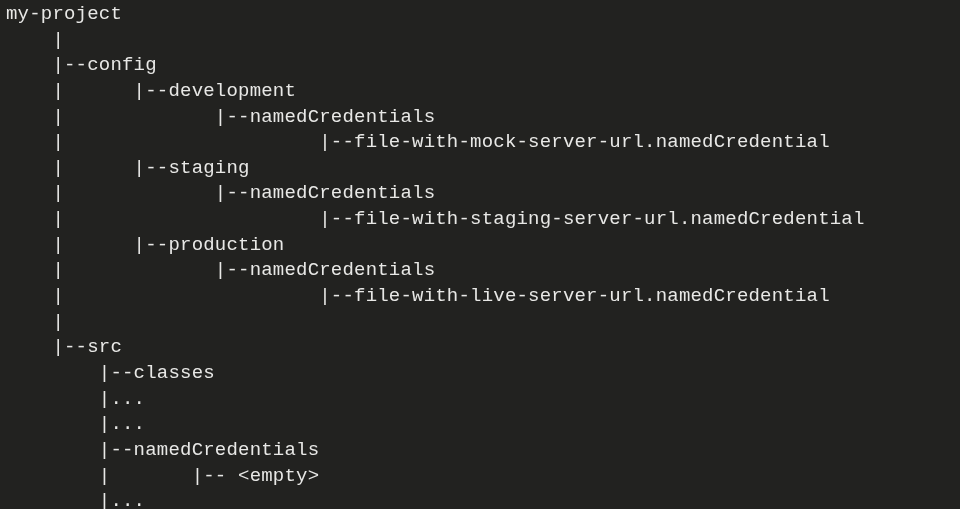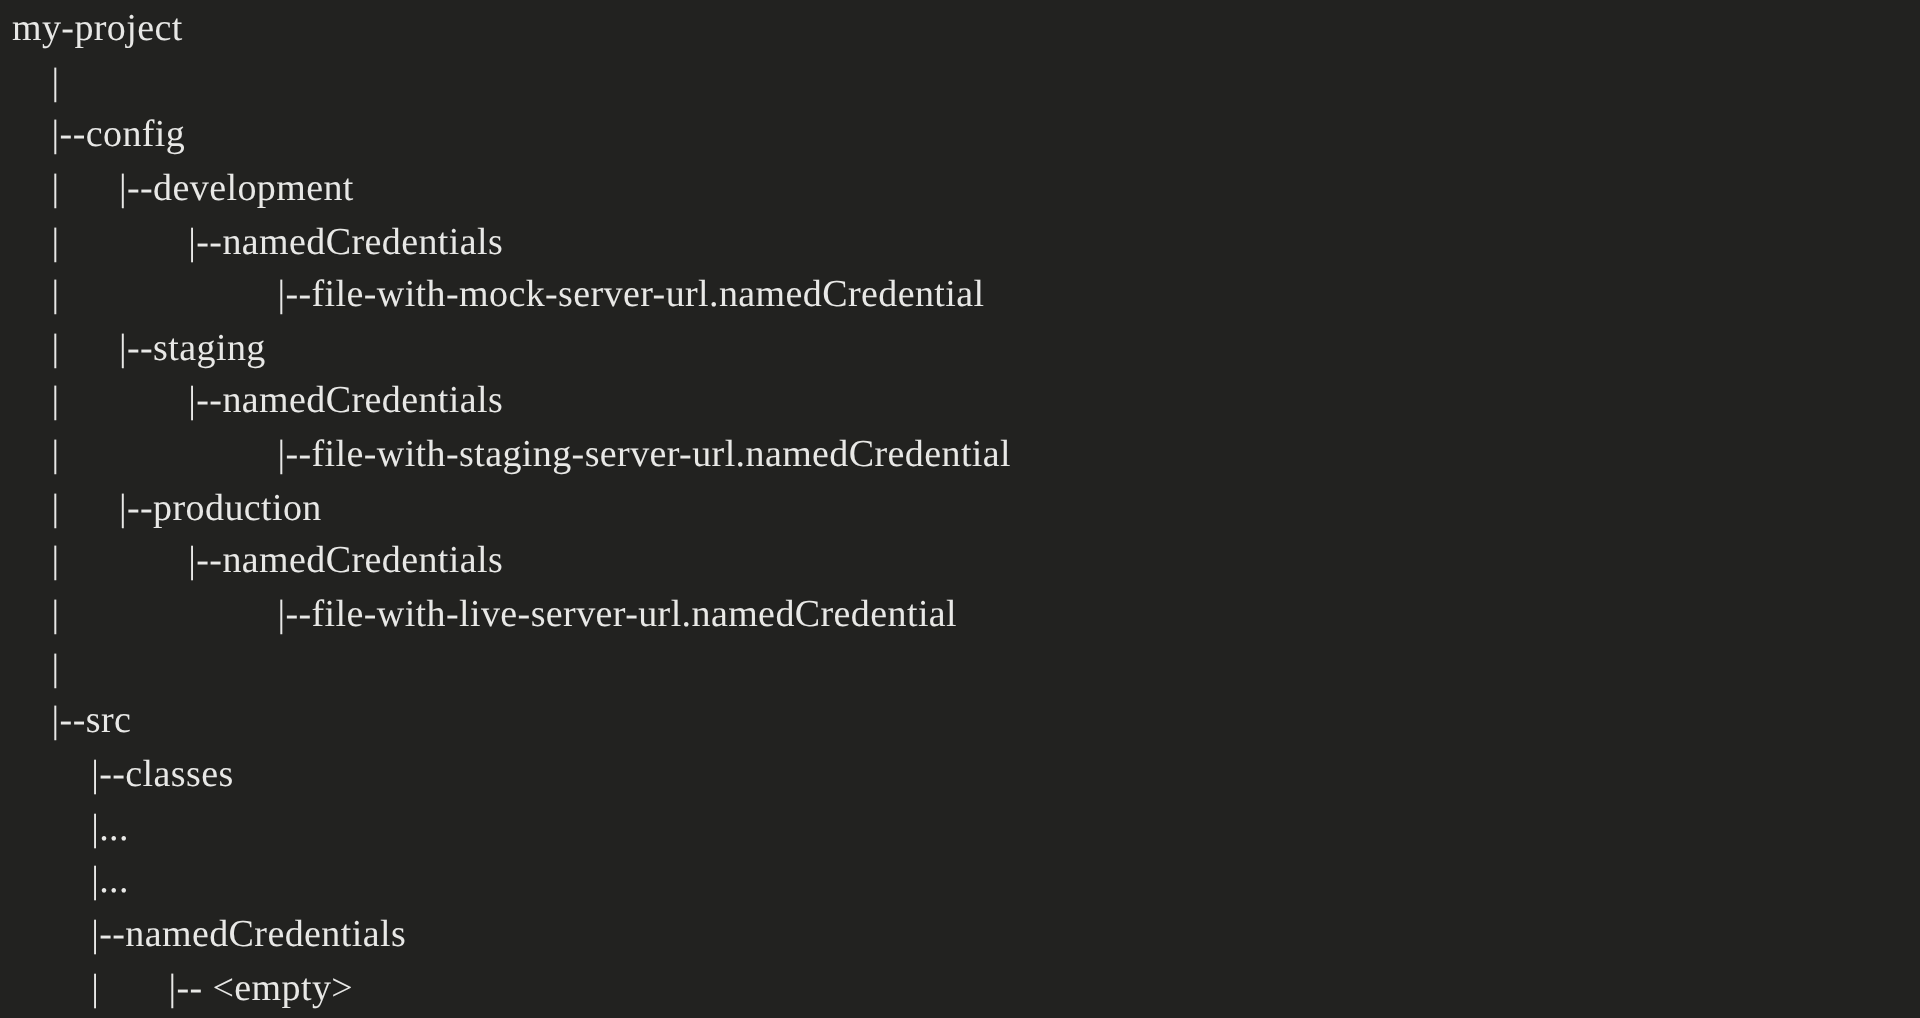--- a/index.html
+++ b/index.html
@@ -1,15 +1,15 @@
 <!DOCTYPE html>
 <html><head>
   <meta charset="utf-8">
   <style>
-    * { margin: 0; padding: 0; box-sizing: border-box; font-family: Liberation Serif, serif; }
+    * { margin: 0; padding: 0; box-sizing: border-box; }
     body {
       background: #222220;
       color: #e8e8e6;
       font-family: "Menlo", "Monaco", "Consolas", "Courier New", monospace;
       font-size: 19px;
       line-height: 1.35;
       width: 960px;
       height: 509px;
       overflow: hidden;
       padding: 2px 0 0 6px;

